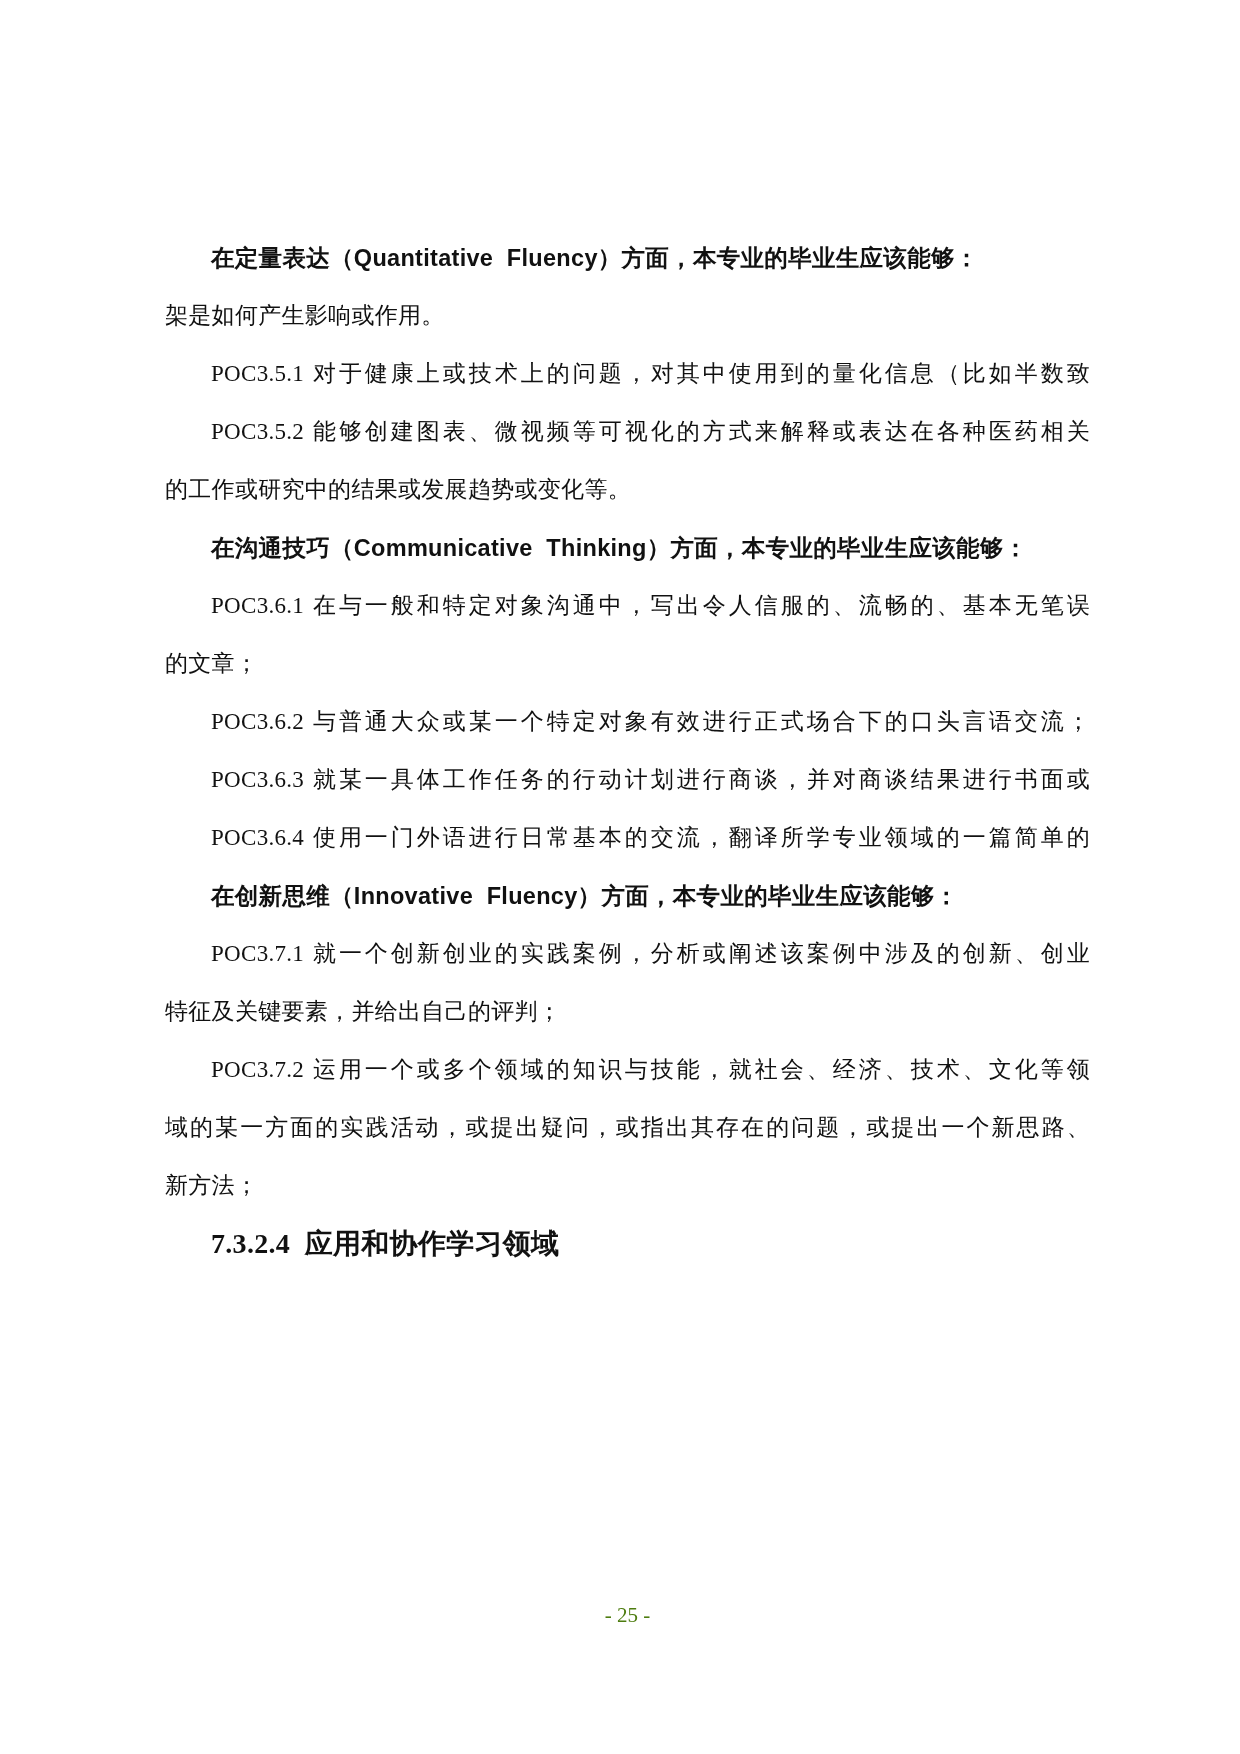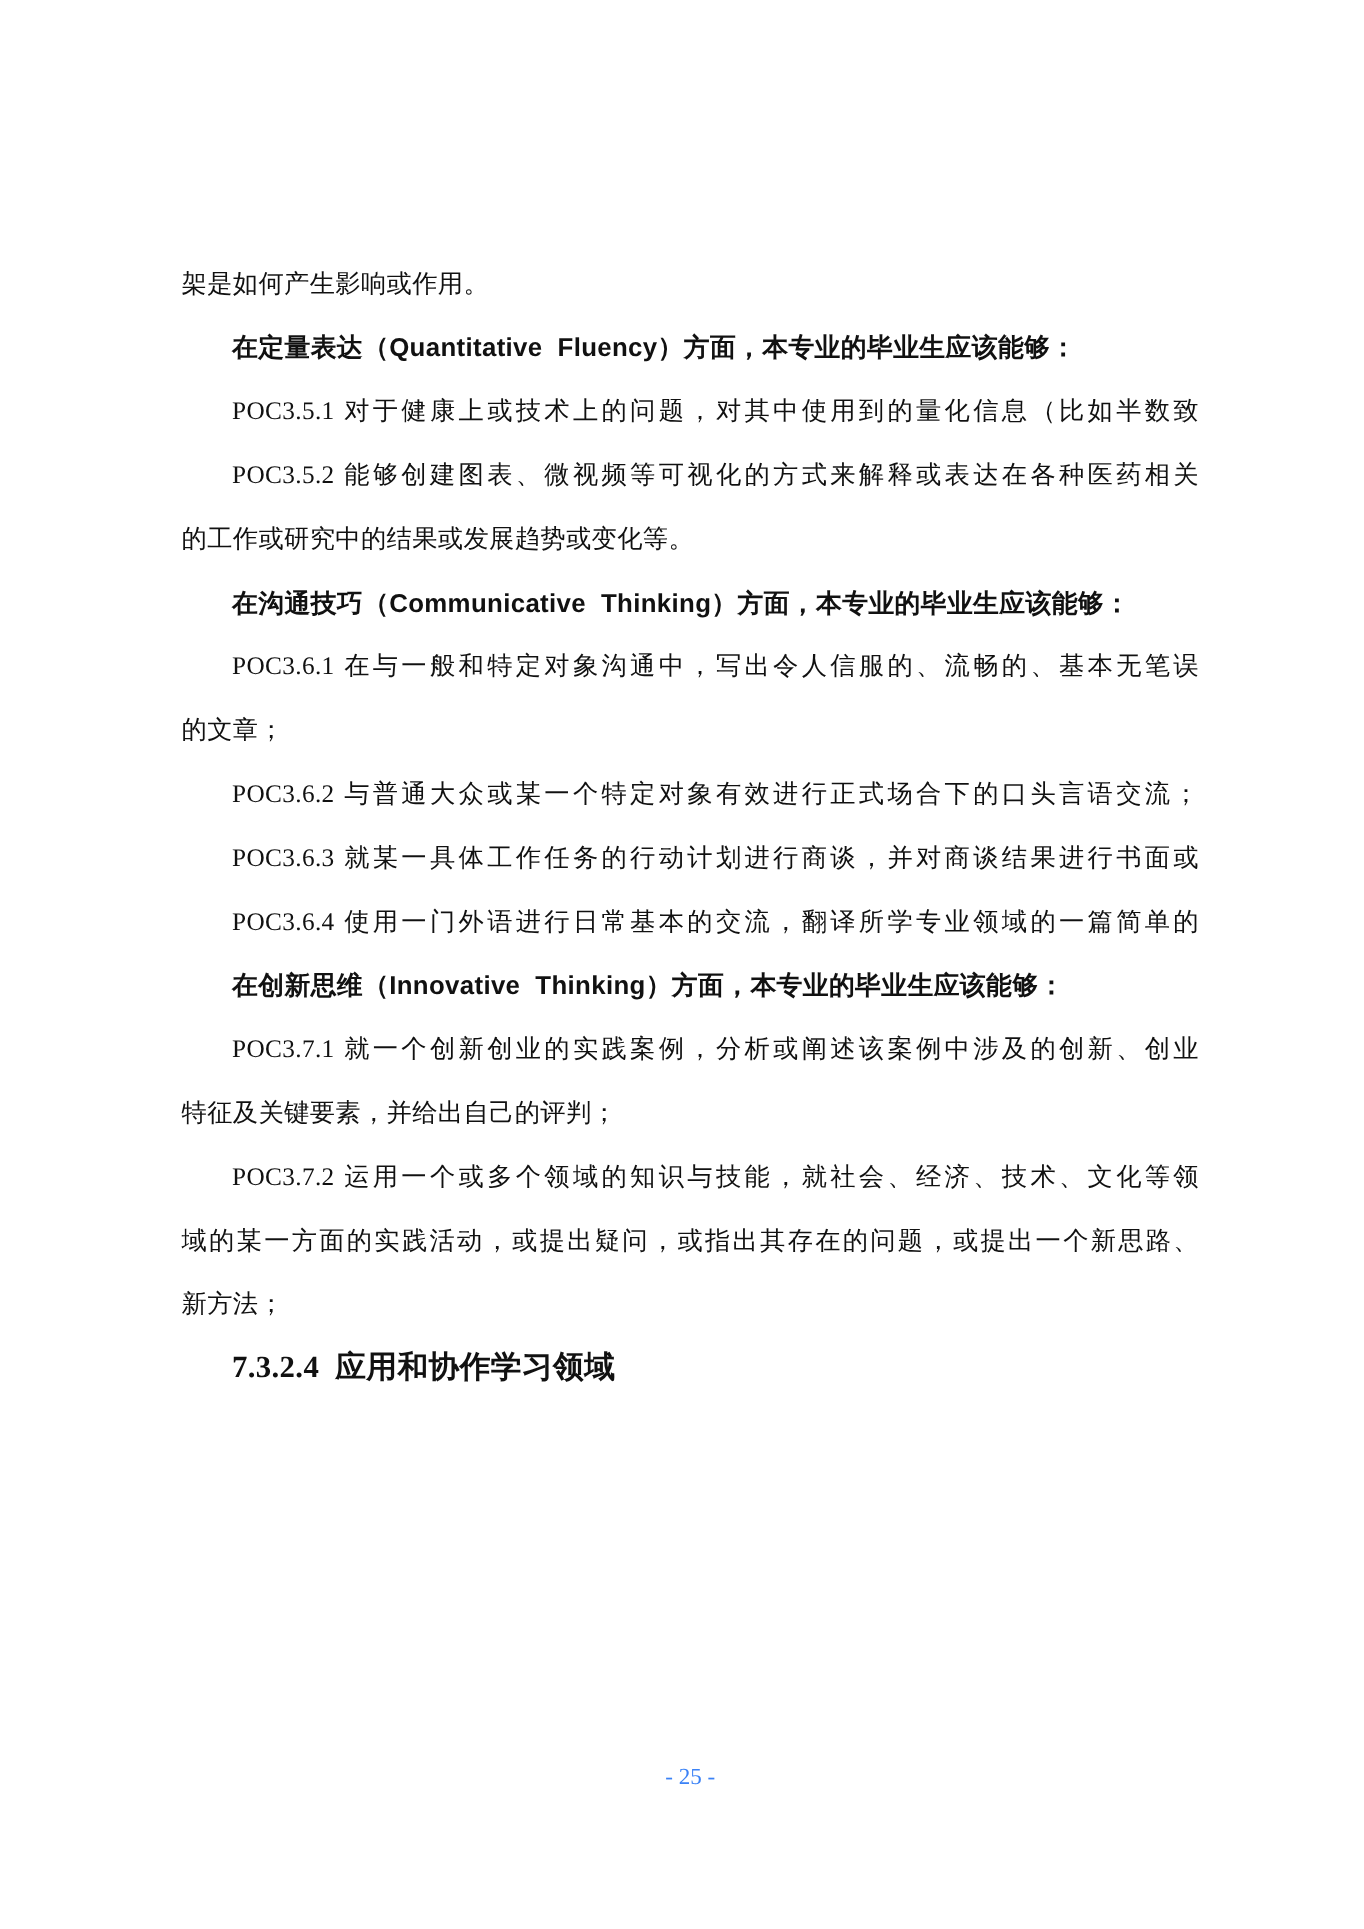--- a/index.html
+++ b/index.html
@@ -48,40 +48,40 @@
     font-size: 28px;
   }
   .footer {
     position: absolute;
     left: 165px;
     top: 1598px;
     width: 925px;
     text-align: center;
     font-size: 21px;
     line-height: 34px;
-    color: #3b82f6;
+    color: #4d7c0f;
   }
 </style>
 </head>
 <body>
 
 <div class="page">
   <div class="content">
+    <div class="line heading indent">在定量表达（Quantitative  Fluency）方面，本专业的毕业生应该能够：</div>
     <div class="line">架是如何产生影响或作用。</div>
-    <div class="line heading indent">在定量表达（Quantitative  Fluency）方面，本专业的毕业生应该能够：</div>
     <div class="line indent justify">POC3.5.1  对于健康上或技术上的问题，对其中使用到的量化信息（比如半数致</div>
     <div class="line indent justify">POC3.5.2  能够创建图表、微视频等可视化的方式来解释或表达在各种医药相关</div>
     <div class="line">的工作或研究中的结果或发展趋势或变化等。</div>
     <div class="line heading indent">在沟通技巧（Communicative  Thinking）方面，本专业的毕业生应该能够：</div>
     <div class="line indent justify">POC3.6.1  在与一般和特定对象沟通中，写出令人信服的、流畅的、基本无笔误</div>
     <div class="line">的文章；</div>
     <div class="line indent justify">POC3.6.2  与普通大众或某一个特定对象有效进行正式场合下的口头言语交流；</div>
     <div class="line indent justify">POC3.6.3  就某一具体工作任务的行动计划进行商谈，并对商谈结果进行书面或</div>
     <div class="line indent justify">POC3.6.4  使用一门外语进行日常基本的交流，翻译所学专业领域的一篇简单的</div>
-    <div class="line heading indent">在创新思维（Innovative  Thinking）方面，本专业的毕业生应该能够：</div>
+    <div class="line heading indent">在创新思维（Innovative  Fluency）方面，本专业的毕业生应该能够：</div>
     <div class="line indent justify">POC3.7.1  就一个创新创业的实践案例，分析或阐述该案例中涉及的创新、创业</div>
     <div class="line">特征及关键要素，并给出自己的评判；</div>
     <div class="line indent justify">POC3.7.2  运用一个或多个领域的知识与技能，就社会、经济、技术、文化等领</div>
     <div class="line justify">域的某一方面的实践活动，或提出疑问，或指出其存在的问题，或提出一个新思路、</div>
     <div class="line">新方法；</div>
     <div class="line subheading indent">7.3.2.4  应用和协作学习领域</div>
   </div>
   <div class="footer">- 25 -</div>
 </div>
 

